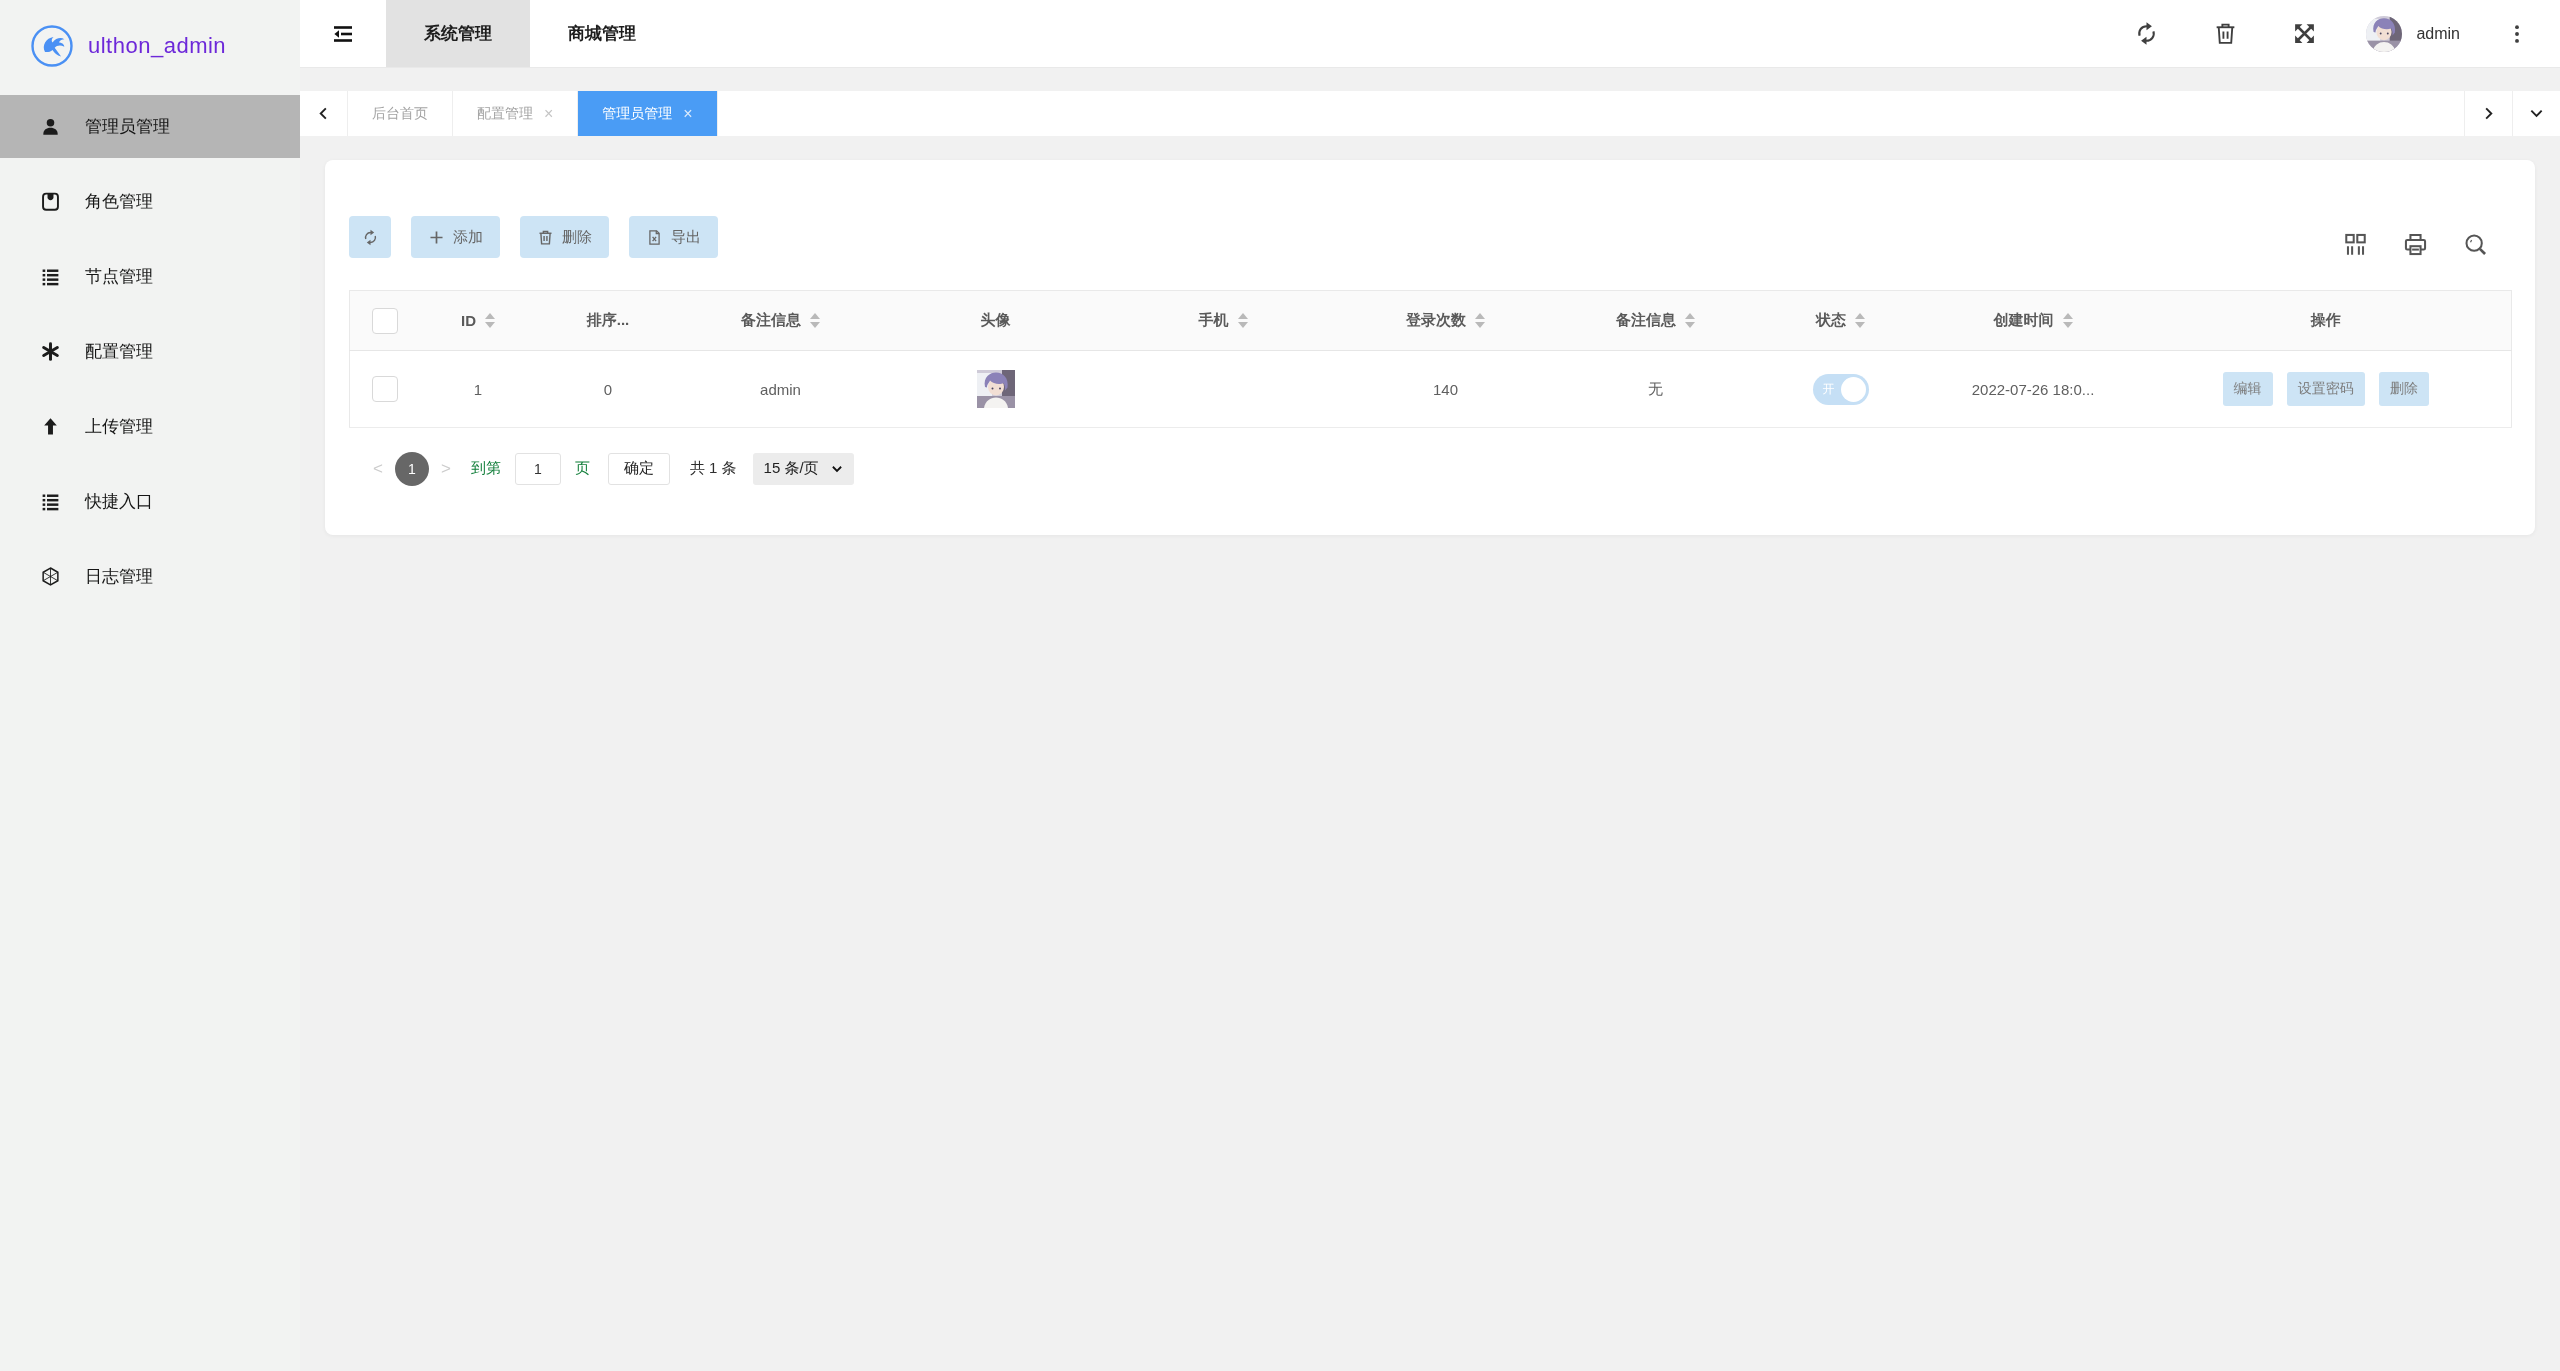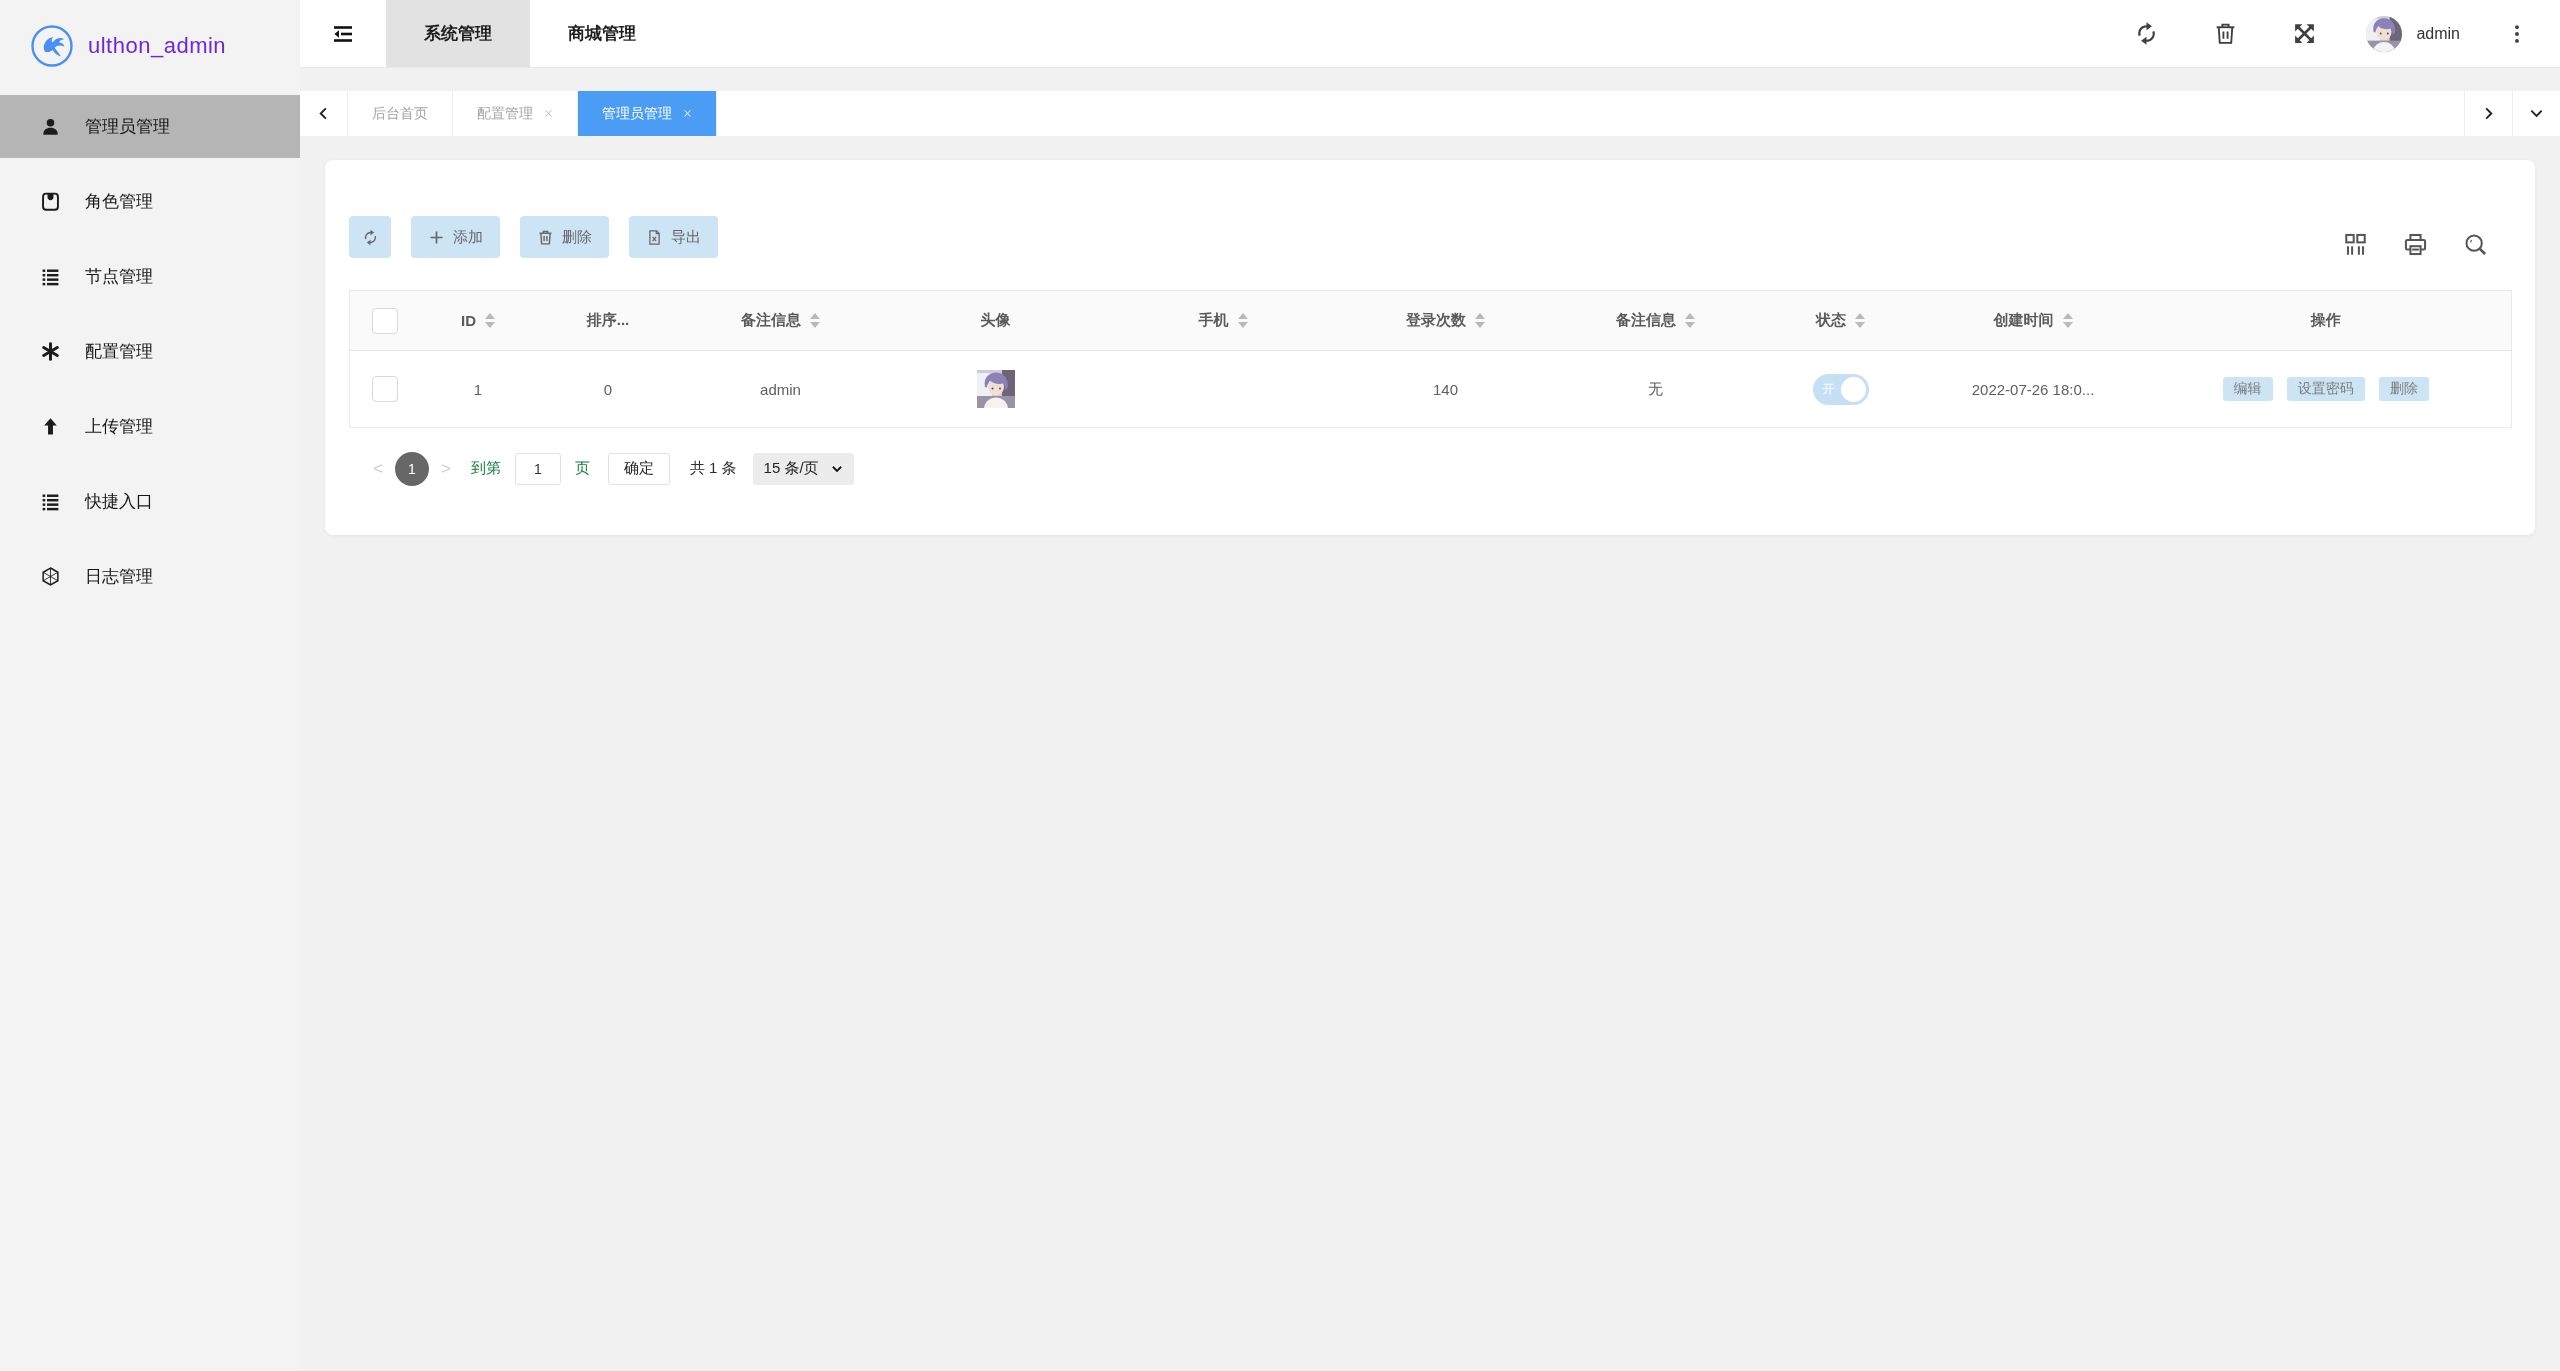--- a/index.html
+++ b/index.html
@@ -30,21 +30,21 @@
   .username { font-size:16px; color:#333; cursor:pointer; }
   .more-btn { margin:0 12px 0 46px; width:22px; height:24px; color:#3f3f3f; cursor:pointer; }
 
   
   .tabbar { position:absolute; left:300px; right:0; top:91px; height:45px; background:#fff;
     display:flex; align-items:stretch; z-index:3; }
   .tab-scroll { width:48px; display:flex; align-items:center; justify-content:center;
     border-right:1px solid #eee; cursor:pointer; color:#222; }
   .tab-scroll svg, .tab-tool svg { width:15px; height:15px; }
   .page-tab { display:flex; align-items:center; gap:11px; padding:0 24px; font-size:14px;
-    color:#a3a3a3; border-right:1px solid #eee; cursor:pointer; white-space:nowrap;font-family:Liberation Serif, serif; }
+    color:#a3a3a3; border-right:1px solid #eee; cursor:pointer; white-space:nowrap; }
   .page-tab .close { font-size:16px; color:#c4c4c4; line-height:1; }
   .page-tab.active { background:#4a9cf5; color:#fff; }
   .page-tab.active .close { color:rgba(255,255,255,.8); }
   .tab-tools { margin-left:auto; display:flex; }
   .tab-tool { width:48px; display:flex; align-items:center; justify-content:center;
     border-left:1px solid #eee; cursor:pointer; color:#222; }
 
   
   .main { position:absolute; left:300px; right:0; top:136px; bottom:0; background:#f1f1f1; padding:24px 25px; }
   .card { background:#fff; border-radius:8px; box-shadow:0 1px 4px rgba(0,0,0,.05);
@@ -72,21 +72,21 @@
   .sort-icon .down { width:0; height:0; border-left:5px solid transparent; border-right:5px solid transparent; border-top:6px solid #b9b9b9; }
   .cb { width:26px; height:26px; border:1px solid #d9d9d9; border-radius:4px; background:#fff;
     margin:0 auto; cursor:pointer; }
   .row-avatar { width:38px; height:38px; display:block; margin:0 auto; }
 
   .switch { width:56px; height:31px; border-radius:16px; background:#c5dff5; display:inline-flex;
     align-items:center; justify-content:space-between; padding:0 3px 0 10px; cursor:pointer; vertical-align:middle; }
   .switch-label { color:#fff; font-size:12px; }
   .switch-knob { width:25px; height:25px; border-radius:50%; background:#fff; }
 
-  .mini-btn { display:inline-flex; align-items:center; height:24px; background:#cde4f5; color:#7d7d7d;
+  .mini-btn { display:inline-flex; align-items:center; height:34px; background:#cde4f5; color:#7d7d7d;
     border:none; border-radius:3px; font-size:14px; padding:0 11px; margin:0 5px; cursor:pointer; font-family:inherit; }
 
   
   .pagination { display:flex; align-items:center; margin-top:15px; padding-left:12px; font-size:15px; }
   .pg-arrow { color:#ccc; font-size:17px; padding:0 12px; cursor:default; }
   .pg-current { width:34px; height:34px; border-radius:50%; background:#676767; color:#fff;
     display:flex; align-items:center; justify-content:center; font-size:14px; cursor:pointer; }
   .pg-text { color:#15803d; margin:16px 8px; }
   .pg-input { width:46px; height:32px; border:1px solid #e2e2e2; border-radius:3px; text-align:center;
     font-size:14px; color:#333; margin:0 6px; font-family:inherit; }

